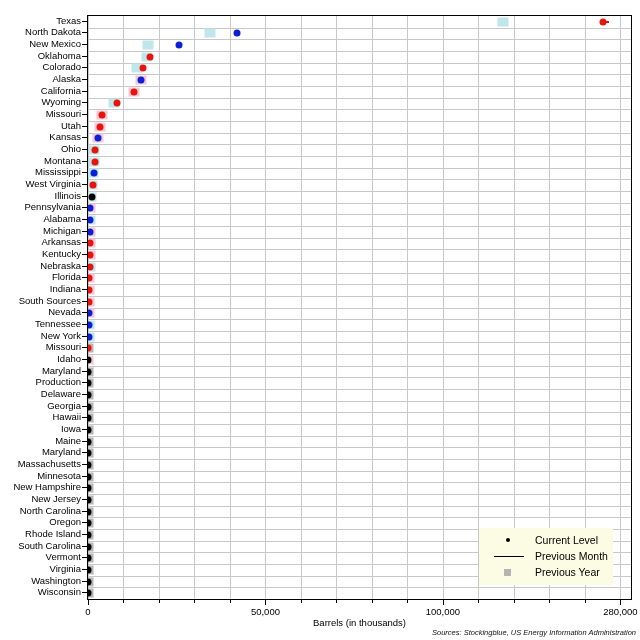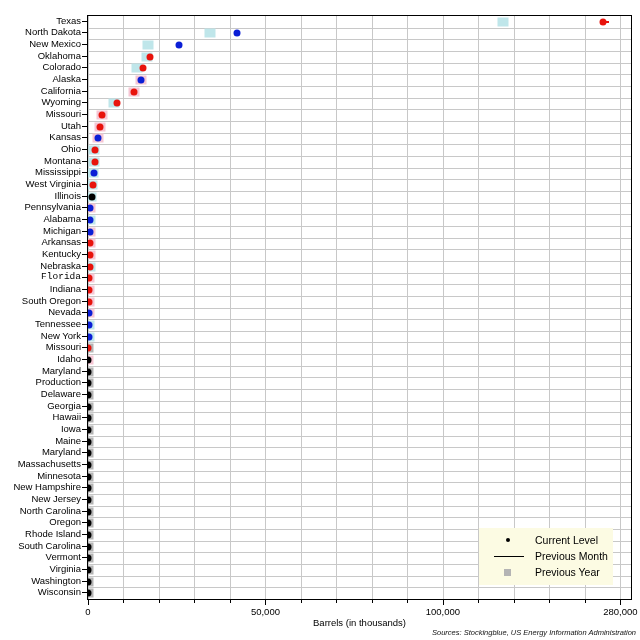--- a/index.html
+++ b/index.html
@@ -165,25 +165,25 @@
       <div class="ylab" style="top: 199.05px;">Alabama</div>
       <div class="ytick" style="top: 204px;"></div>
       <div class="ylab" style="top: 210.71px;">Michigan</div>
       <div class="ytick" style="top: 216px;"></div>
       <div class="ylab" style="top: 222.37px;">Arkansas</div>
       <div class="ytick" style="top: 227px;"></div>
       <div class="ylab" style="top: 234.03px;">Kentucky</div>
       <div class="ytick" style="top: 239px;"></div>
       <div class="ylab" style="top: 245.69px;">Nebraska</div>
       <div class="ytick" style="top: 251px;"></div>
-      <div class="ylab" style="top: 257.35px; font-family: Liberation Mono, monospace;">Florida</div>
+      <div class="ylab" style="top: 257.35px;">Florida</div>
       <div class="ytick" style="top: 262px;"></div>
       <div class="ylab" style="top: 269.01px;">Indiana</div>
       <div class="ytick" style="top: 274px;"></div>
-      <div class="ylab" style="top: 280.67px;">South Oregon</div>
+      <div class="ylab" style="top: 280.67px;">South Sources</div>
       <div class="ytick" style="top: 286px;"></div>
       <div class="ylab" style="top: 292.33px;">Nevada</div>
       <div class="ytick" style="top: 297px;"></div>
       <div class="ylab" style="top: 303.99px;">Tennessee</div>
       <div class="ytick" style="top: 309px;"></div>
       <div class="ylab" style="top: 315.65px;">New York</div>
       <div class="ytick" style="top: 321px;"></div>
       <div class="ylab" style="top: 327.31px;">Missouri</div>
       <div class="ytick" style="top: 332px;"></div>
       <div class="ylab" style="top: 338.97px;">Idaho</div>

